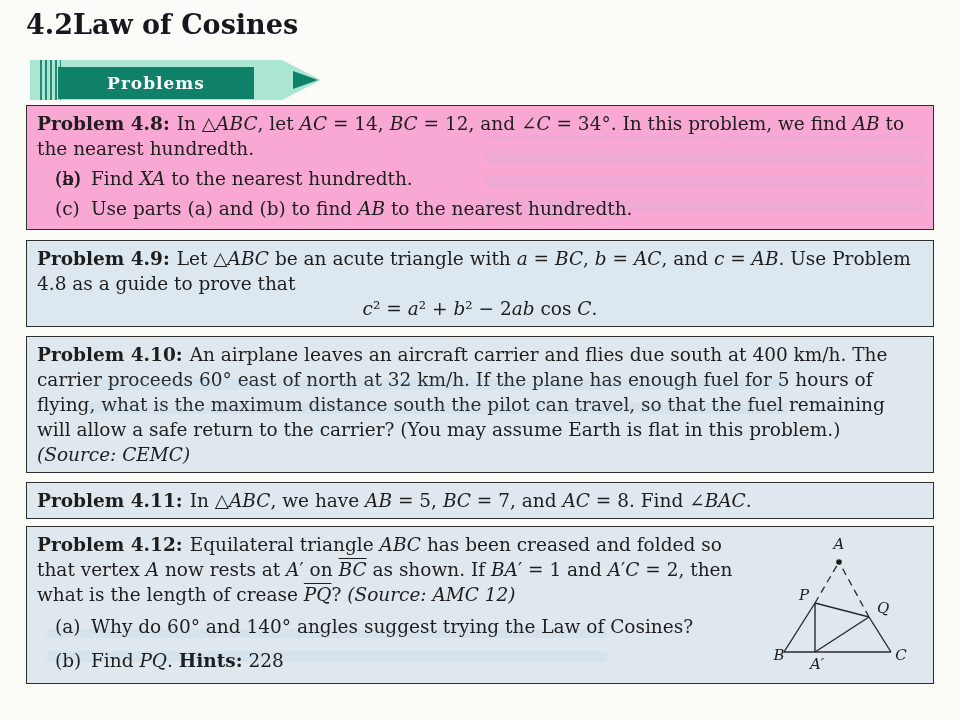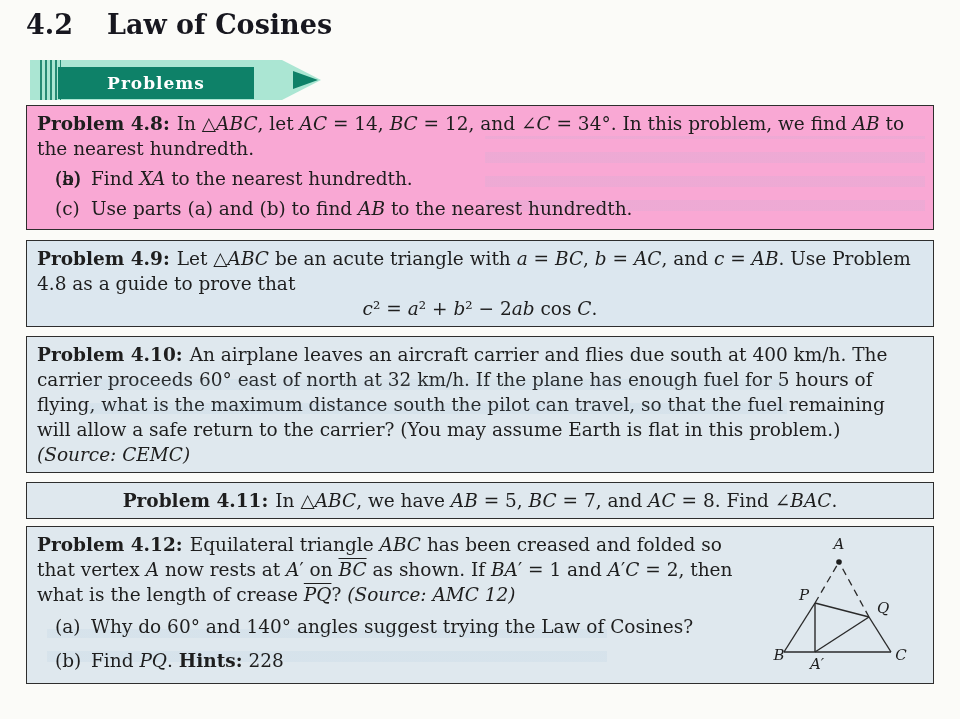--- a/index.html
+++ b/index.html
@@ -5,21 +5,21 @@
   * { margin:0; padding:0; box-sizing:border-box; }
   html,body { background:#e8e8e6; }
   .page{
     position:relative; width:960px; height:719px; margin:0 auto;
     background:#fbfbf8;
     font-family:"DejaVu Serif","Liberation Serif",serif;
     color:#1e1e1e; overflow:hidden;
   }
   
   .section-header{
-    display:flex; align-items:baseline; gap:34px;
+    display:flex; align-items:baseline; 
     padding:9px 0 0 26px;
     font-size:27px; font-weight:bold; color:#17171f;
   }
   
   .pencil{ position:relative; width:294px; height:40px; margin:20px 0 0 30px; }
   .pencil-body{
     position:absolute; inset:0;
     clip-path:polygon(0px 0px, 252px 0px, 291px 20px, 252px 40px, 0px 40px);
   }
   .pencil-stripes{
@@ -94,21 +94,21 @@
   <section class="problem-box" style="margin-top:10px; min-height:78px; background:#dce7ef;">
     <p><span class="plabel">Problem 4.9:</span><span>Let △<i>ABC</i> be an acute triangle with <i>a</i> = <i>BC</i>, <i>b</i> = <i>AC</i>, and <i>c</i> = <i>AB</i>.  Use Problem 4.8 as a guide to prove that</span></p>
     <p class="equation"><i>c</i>² = <i>a</i>² + <i>b</i>² − 2<i>ab</i> cos <i>C</i>.</p>
   </section>
 
   <section class="problem-box" style="margin-top:9px; min-height:103px; background:#dfe8ee;">
     <div class="bleed" style="left:60px; top:40px; width:700px; height:50px;"></div>
     <p><span class="plabel">Problem 4.10:</span><span>An airplane leaves an aircraft carrier and flies due south at 400 km/h.  The carrier proceeds 60° east of north at 32 km/h.  If the plane has enough fuel for 5 hours of flying, what is the maximum distance south the pilot can travel, so that the fuel remaining will allow a safe return to the carrier?  (You may assume Earth is flat in this problem.) <i>(Source: CEMC)</i></span></p>
   </section>
 
-  <section class="problem-box" style="margin-top:9px; min-height:35px; background:#dfe8ee;text-align:center;">
+  <section class="problem-box" style="margin-top:9px; min-height:35px; background:#dfe8ee;">
     <p><span class="plabel">Problem 4.11:</span><span>In △<i>ABC</i>, we have <i>AB</i> = 5, <i>BC</i> = 7, and <i>AC</i> = 8.  Find ∠<i>BAC</i>.</span></p>
   </section>
 
   <section class="problem-box" style="margin-top:7px; min-height:154px; background:#dfe8ee; overflow:hidden;">
     <div class="bleed" style="left:20px; bottom:8px; width:560px; height:46px;"></div>
 
     <svg class="figure-412" viewBox="0 0 152 146" xmlns="http://www.w3.org/2000/svg">
 
       <path d="M44,71 L68,30" stroke="#2a2a2a" stroke-width="1.3" stroke-dasharray="7 5" fill="none"></path>
       <path d="M98,85 L68,30" stroke="#2a2a2a" stroke-width="1.3" stroke-dasharray="7 5" fill="none"></path>

